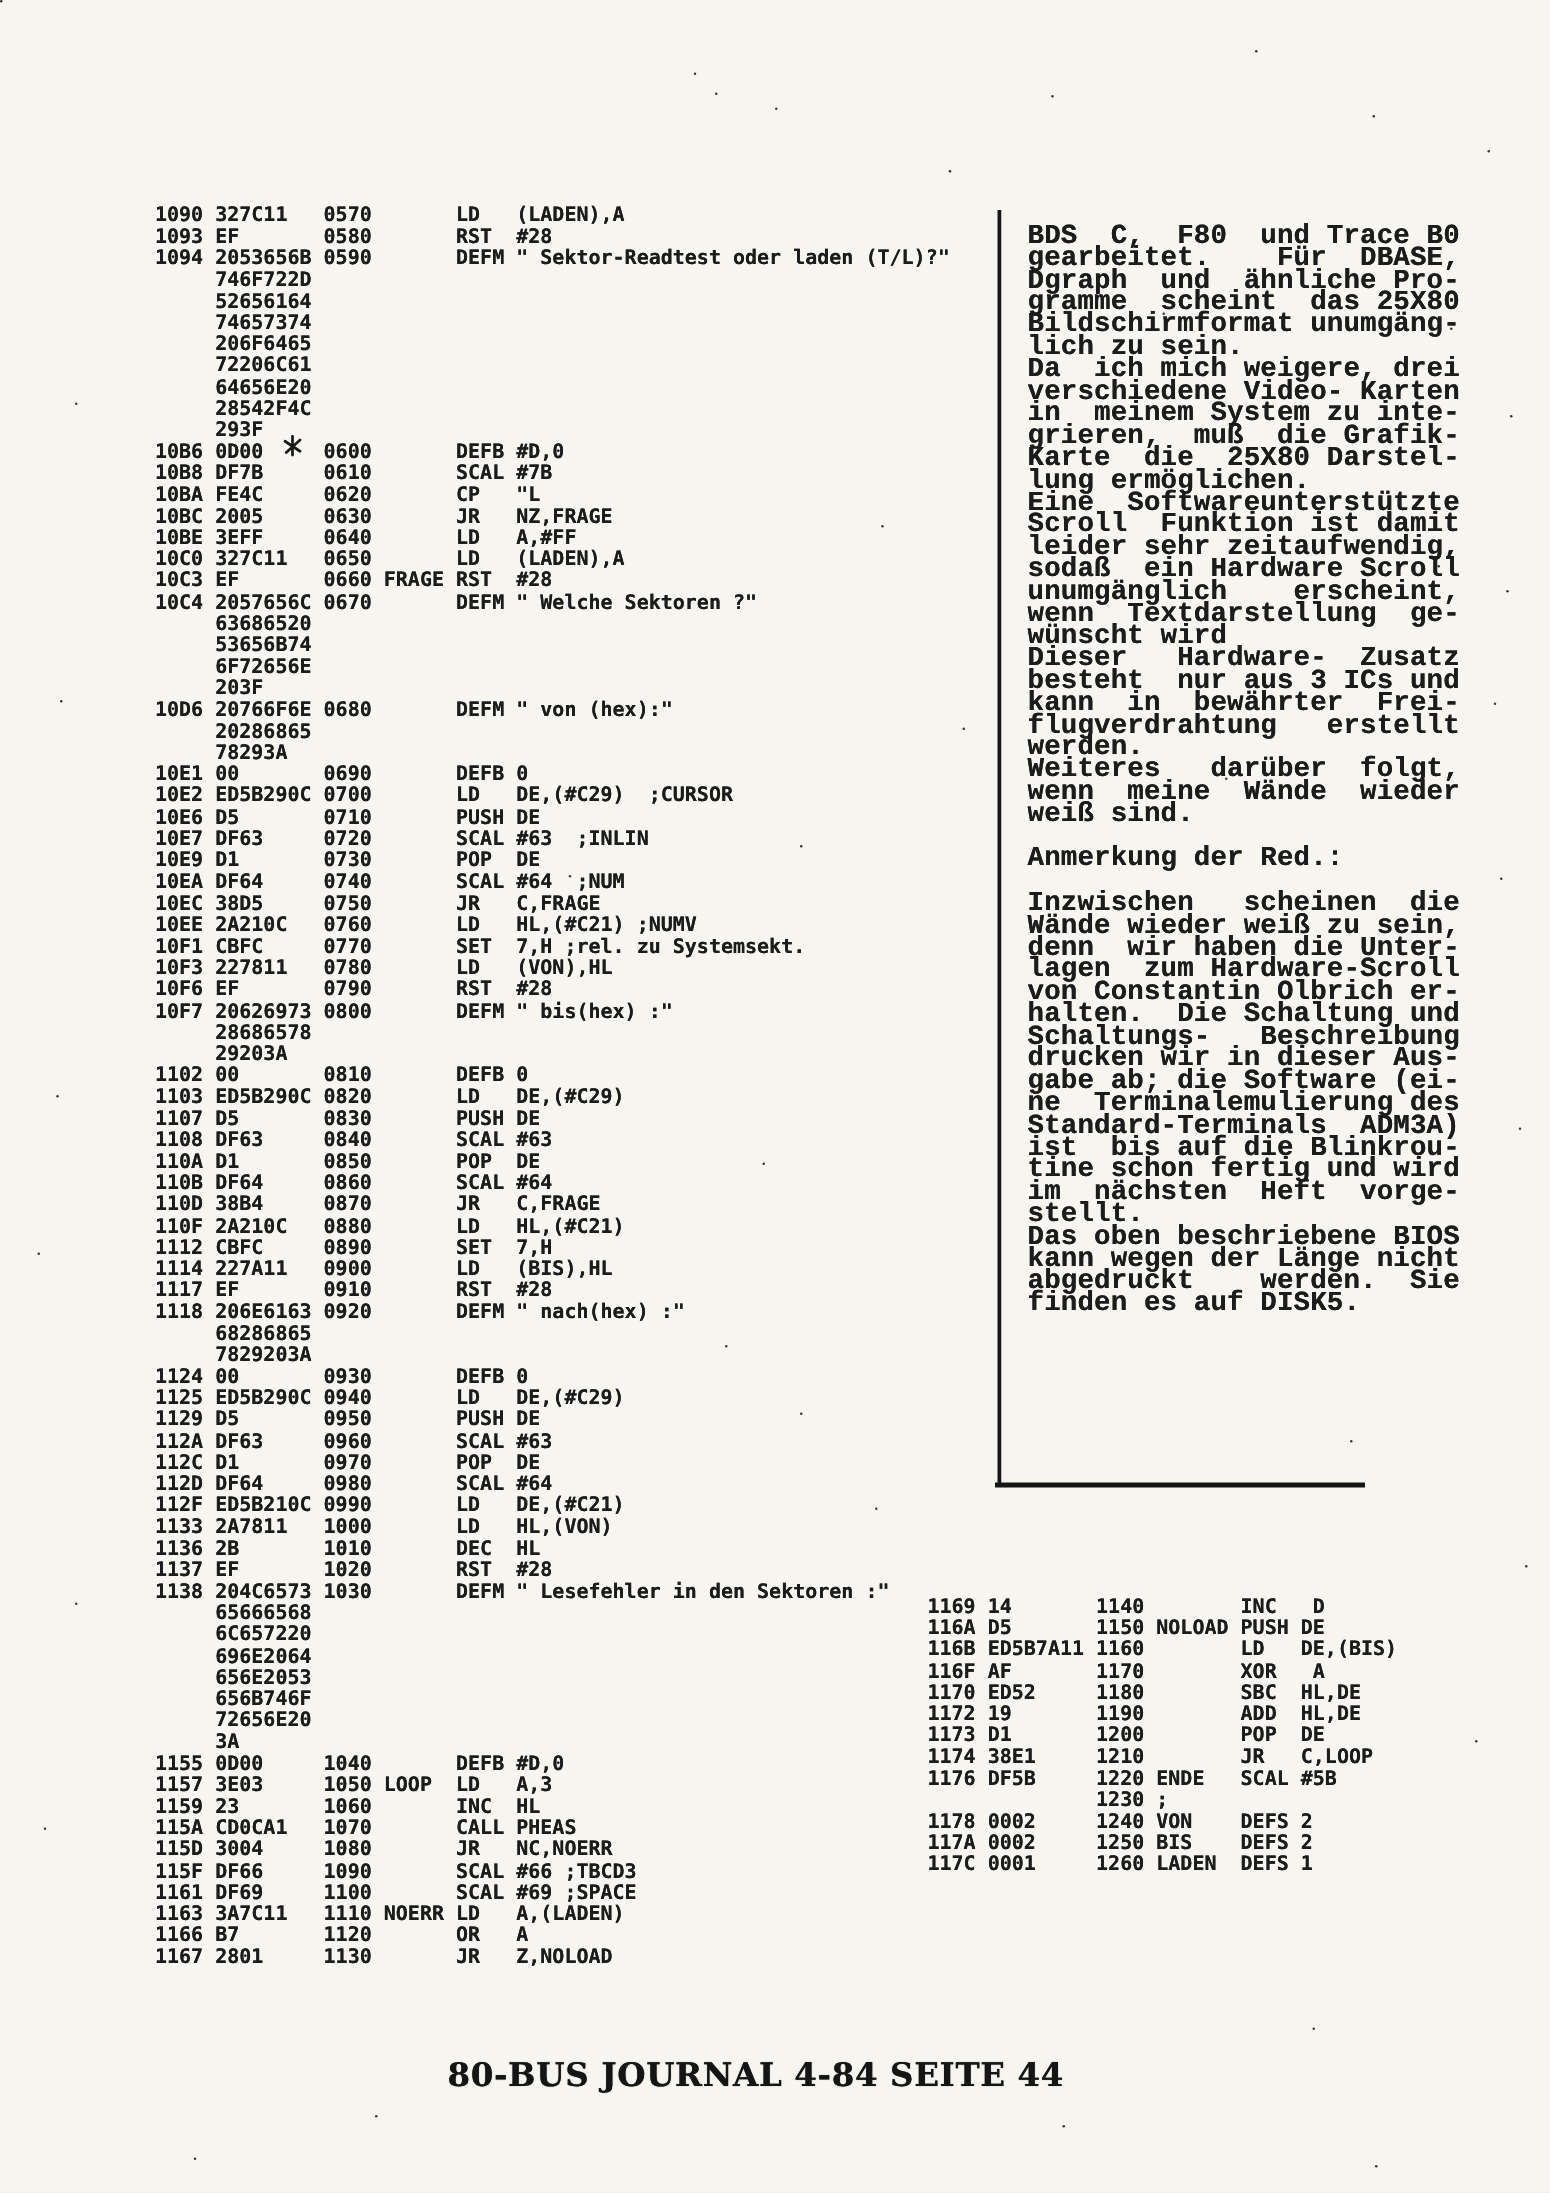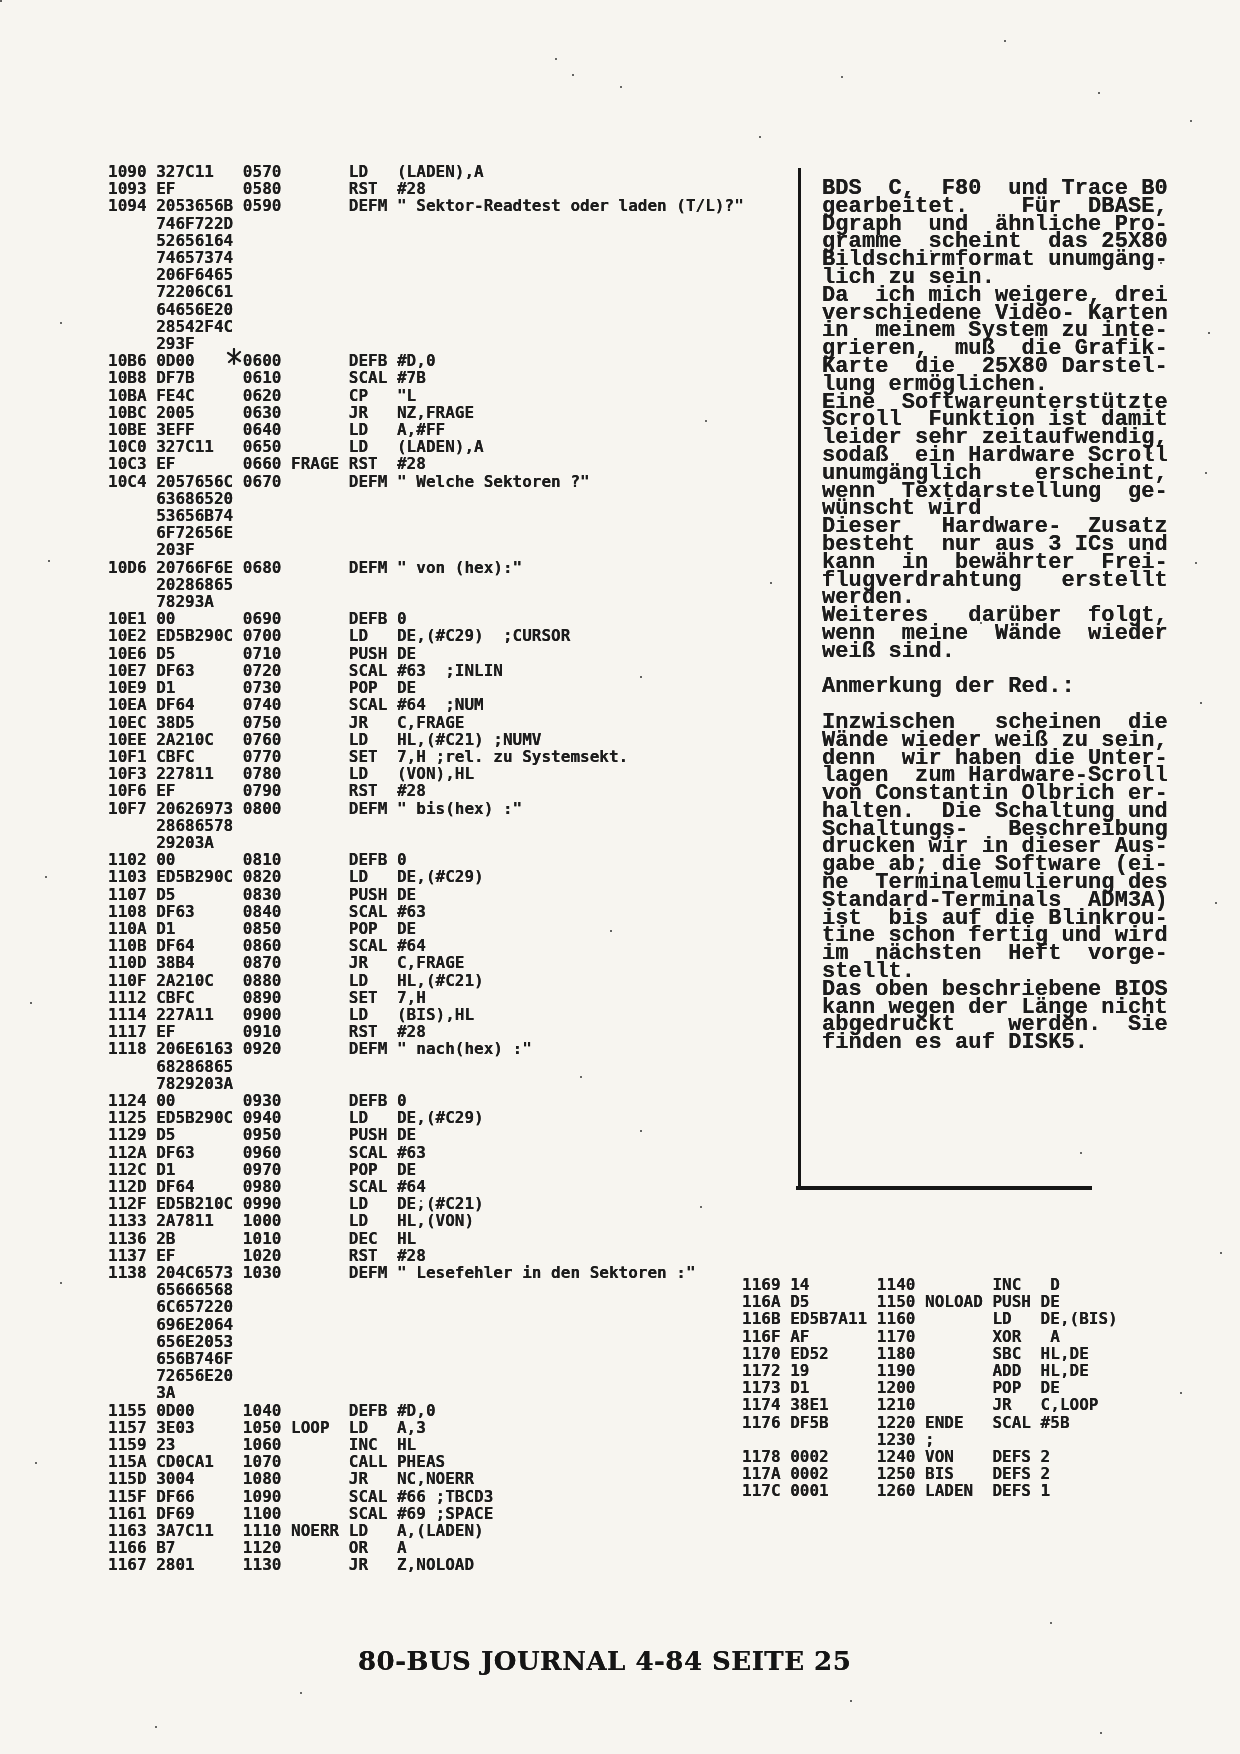--- a/index.html
+++ b/index.html
@@ -16,21 +16,21 @@
   .code-block{
     position:absolute;
     font-family:"DejaVu Sans Mono", monospace;
     font-size:16px;
     font-weight:700;
     line-height:17.2px;
     white-space:pre;
     letter-spacing:0px;
     text-shadow:0 0 0.4px rgba(10,10,10,0.85);
   }
-  .listing-left{left:108px;top:163px;}
+  .listing-left{left:124px;top:163px;}
   .listing-right{left:742px;top:1276px;}
   
   .article-block{
     position:absolute;
     left:822px;top:180px;
     font-family:Liberation Mono, monospace;
     font-size:22px;
     font-weight:700;
     line-height:17.8px;
     letter-spacing:0.1px;
@@ -104,17 +104,17 @@
     </svg>
   </div>
 
   <div class="rule-v"></div>
   <div class="rule-h"></div>
 
   <div class="article-block"><div>BDS  C,  F80  und Trace B0</div><div>gearbeitet.    Für  DBASE,</div><div>Dgraph  und  ähnliche Pro-</div><div>gramme  scheint  das 25X80</div><div>Bildschirmformat unumgäng-</div><div>lich zu sein.</div><div>Da  ich mich weigere, drei</div><div>verschiedene Video- Karten</div><div>in  meinem System zu inte-</div><div>grieren,  muß  die Grafik-</div><div>Karte  die  25X80 Darstel-</div><div>lung ermöglichen.</div><div>Eine  Softwareunterstützte</div><div>Scroll  Funktion ist damit</div><div>leider sehr zeitaufwendig,</div><div>sodaß  ein Hardware Scroll</div><div>unumgänglich    erscheint,</div><div>wenn  Textdarstellung  ge-</div><div>wünscht wird</div><div>Dieser   Hardware-  Zusatz</div><div>besteht  nur aus 3 ICs und</div><div>kann  in  bewährter  Frei-</div><div>flugverdrahtung   erstellt</div><div>werden.</div><div>Weiteres   darüber  folgt,</div><div>wenn  meine  Wände  wieder</div><div>weiß sind.</div><div>&nbsp;</div><div>Anmerkung der Red.:</div><div>&nbsp;</div><div>Inzwischen   scheinen  die</div><div>Wände wieder weiß zu sein,</div><div>denn  wir haben die Unter-</div><div>lagen  zum Hardware-Scroll</div><div>von Constantin Olbrich er-</div><div>halten.  Die Schaltung und</div><div>Schaltungs-   Beschreibung</div><div>drucken wir in dieser Aus-</div><div>gabe ab; die Software (ei-</div><div>ne  Terminalemulierung des</div><div>Standard-Terminals  ADM3A)</div><div>ist  bis auf die Blinkrou-</div><div>tine schon fertig und wird</div><div>im  nächsten  Heft  vorge-</div><div>stellt.</div><div>Das oben beschriebene BIOS</div><div>kann wegen der Länge nicht</div><div>abgedruckt    werden.  Sie</div><div>finden es auf DISK5.</div></div>
 
   <div class="code-block listing-right"><div>1169 14       1140        INC   D</div><div>116A D5       1150 NOLOAD PUSH DE</div><div>116B ED5B7A11 1160        LD   DE,(BIS)</div><div>116F AF       1170        XOR   A</div><div>1170 ED52     1180        SBC  HL,DE</div><div>1172 19       1190        ADD  HL,DE</div><div>1173 D1       1200        POP  DE</div><div>1174 38E1     1210        JR   C,LOOP</div><div>1176 DF5B     1220 ENDE   SCAL #5B</div><div>              1230 ;</div><div>1178 0002     1240 VON    DEFS 2</div><div>117A 0002     1250 BIS    DEFS 2</div><div>117C 0001     1260 LADEN  DEFS 1</div></div>
 
-  <div class="footer">80-BUS JOURNAL 4-84 SEITE 25</div>
+  <div class="footer">80-BUS JOURNAL 4-84 SEITE 44</div>
 
   <div class="specks"></div>
 
 </div>
 
 </body></html>

